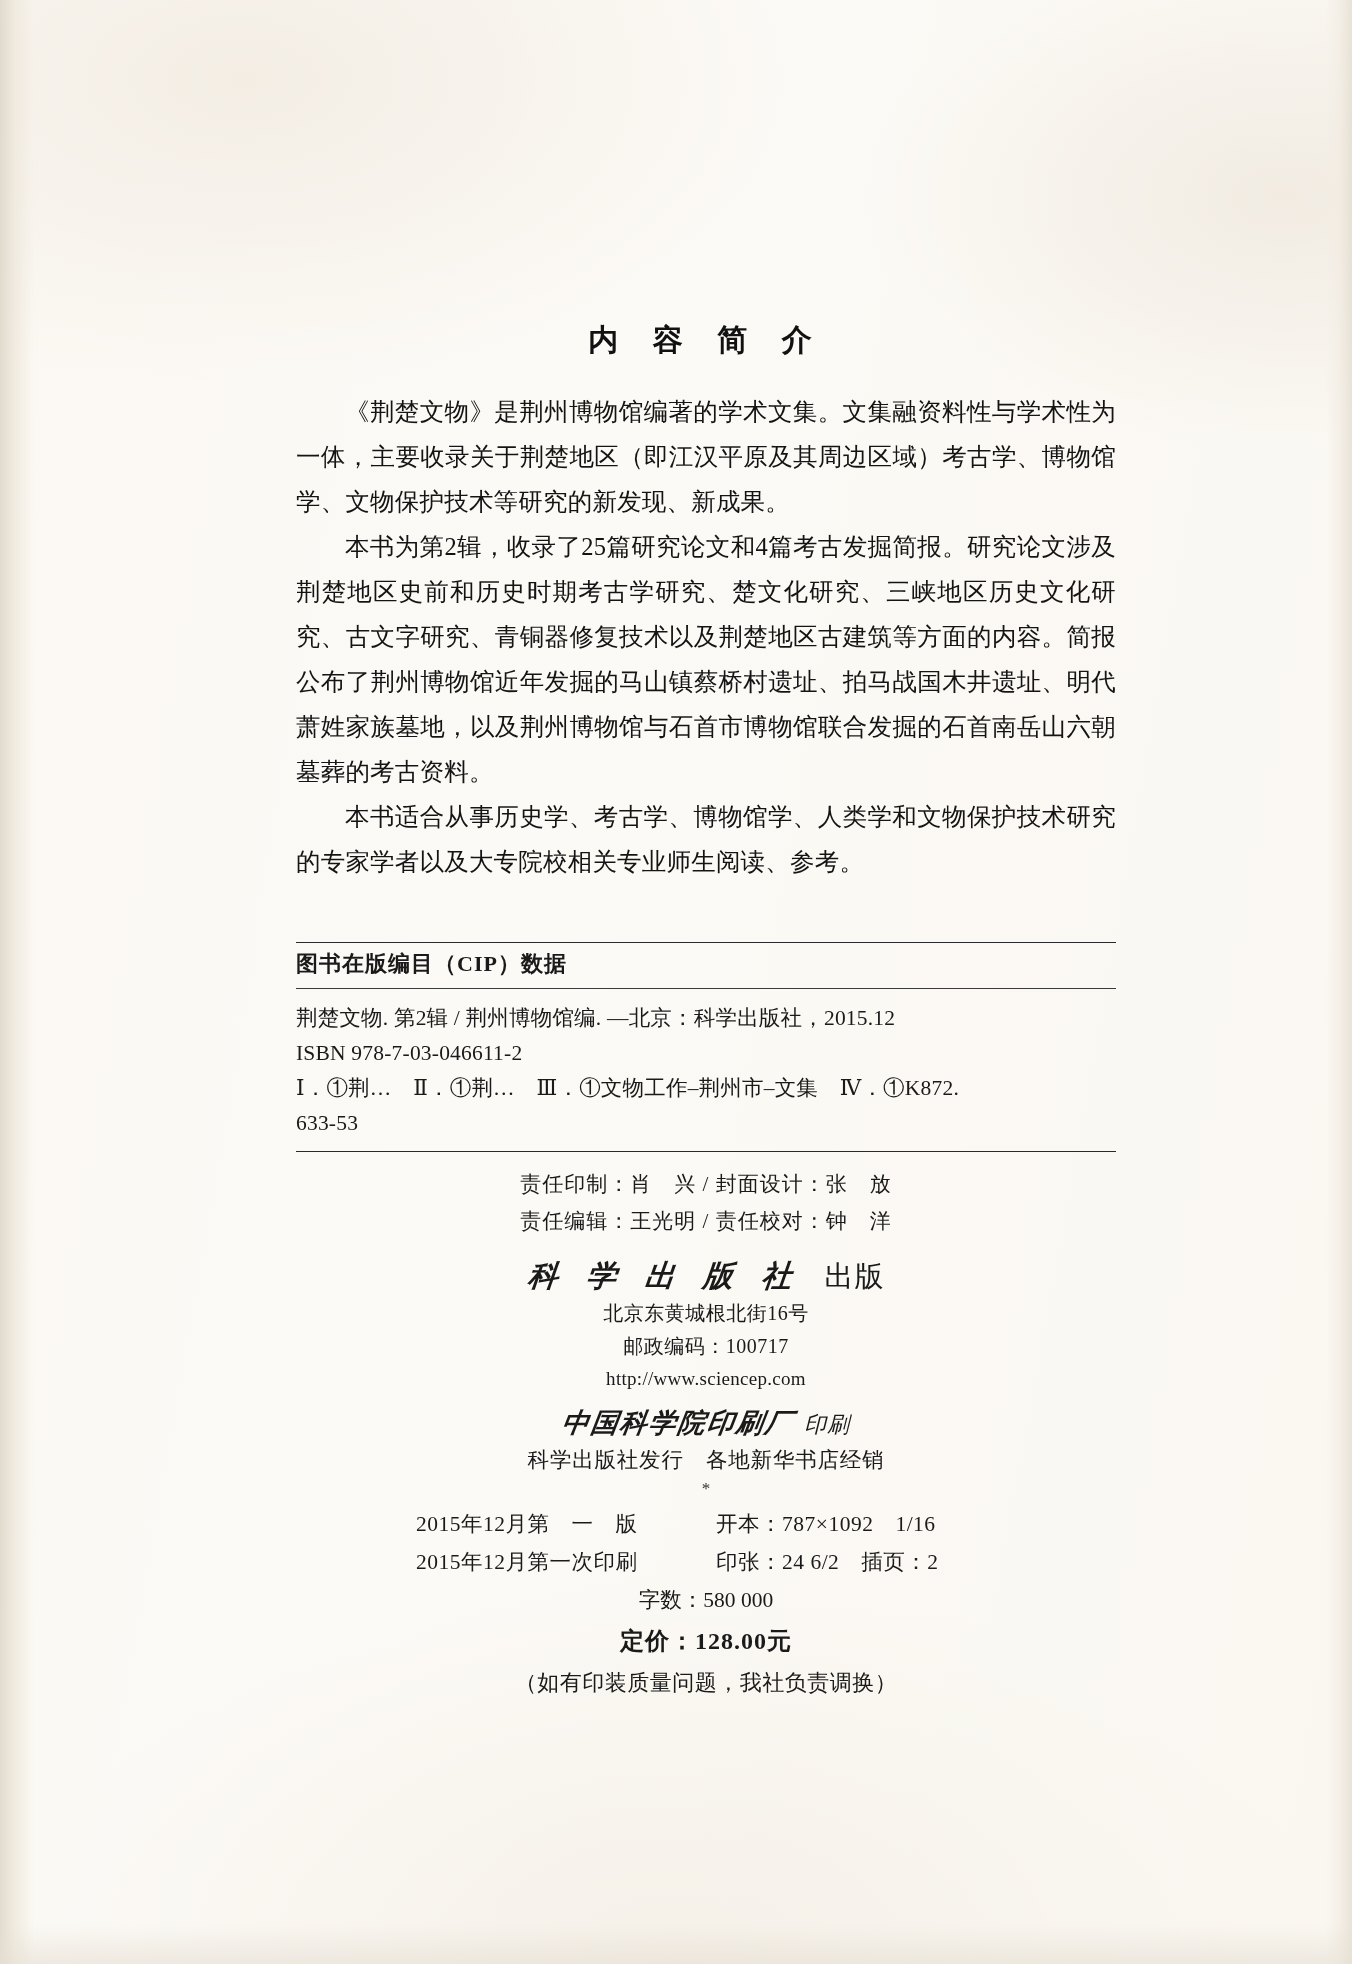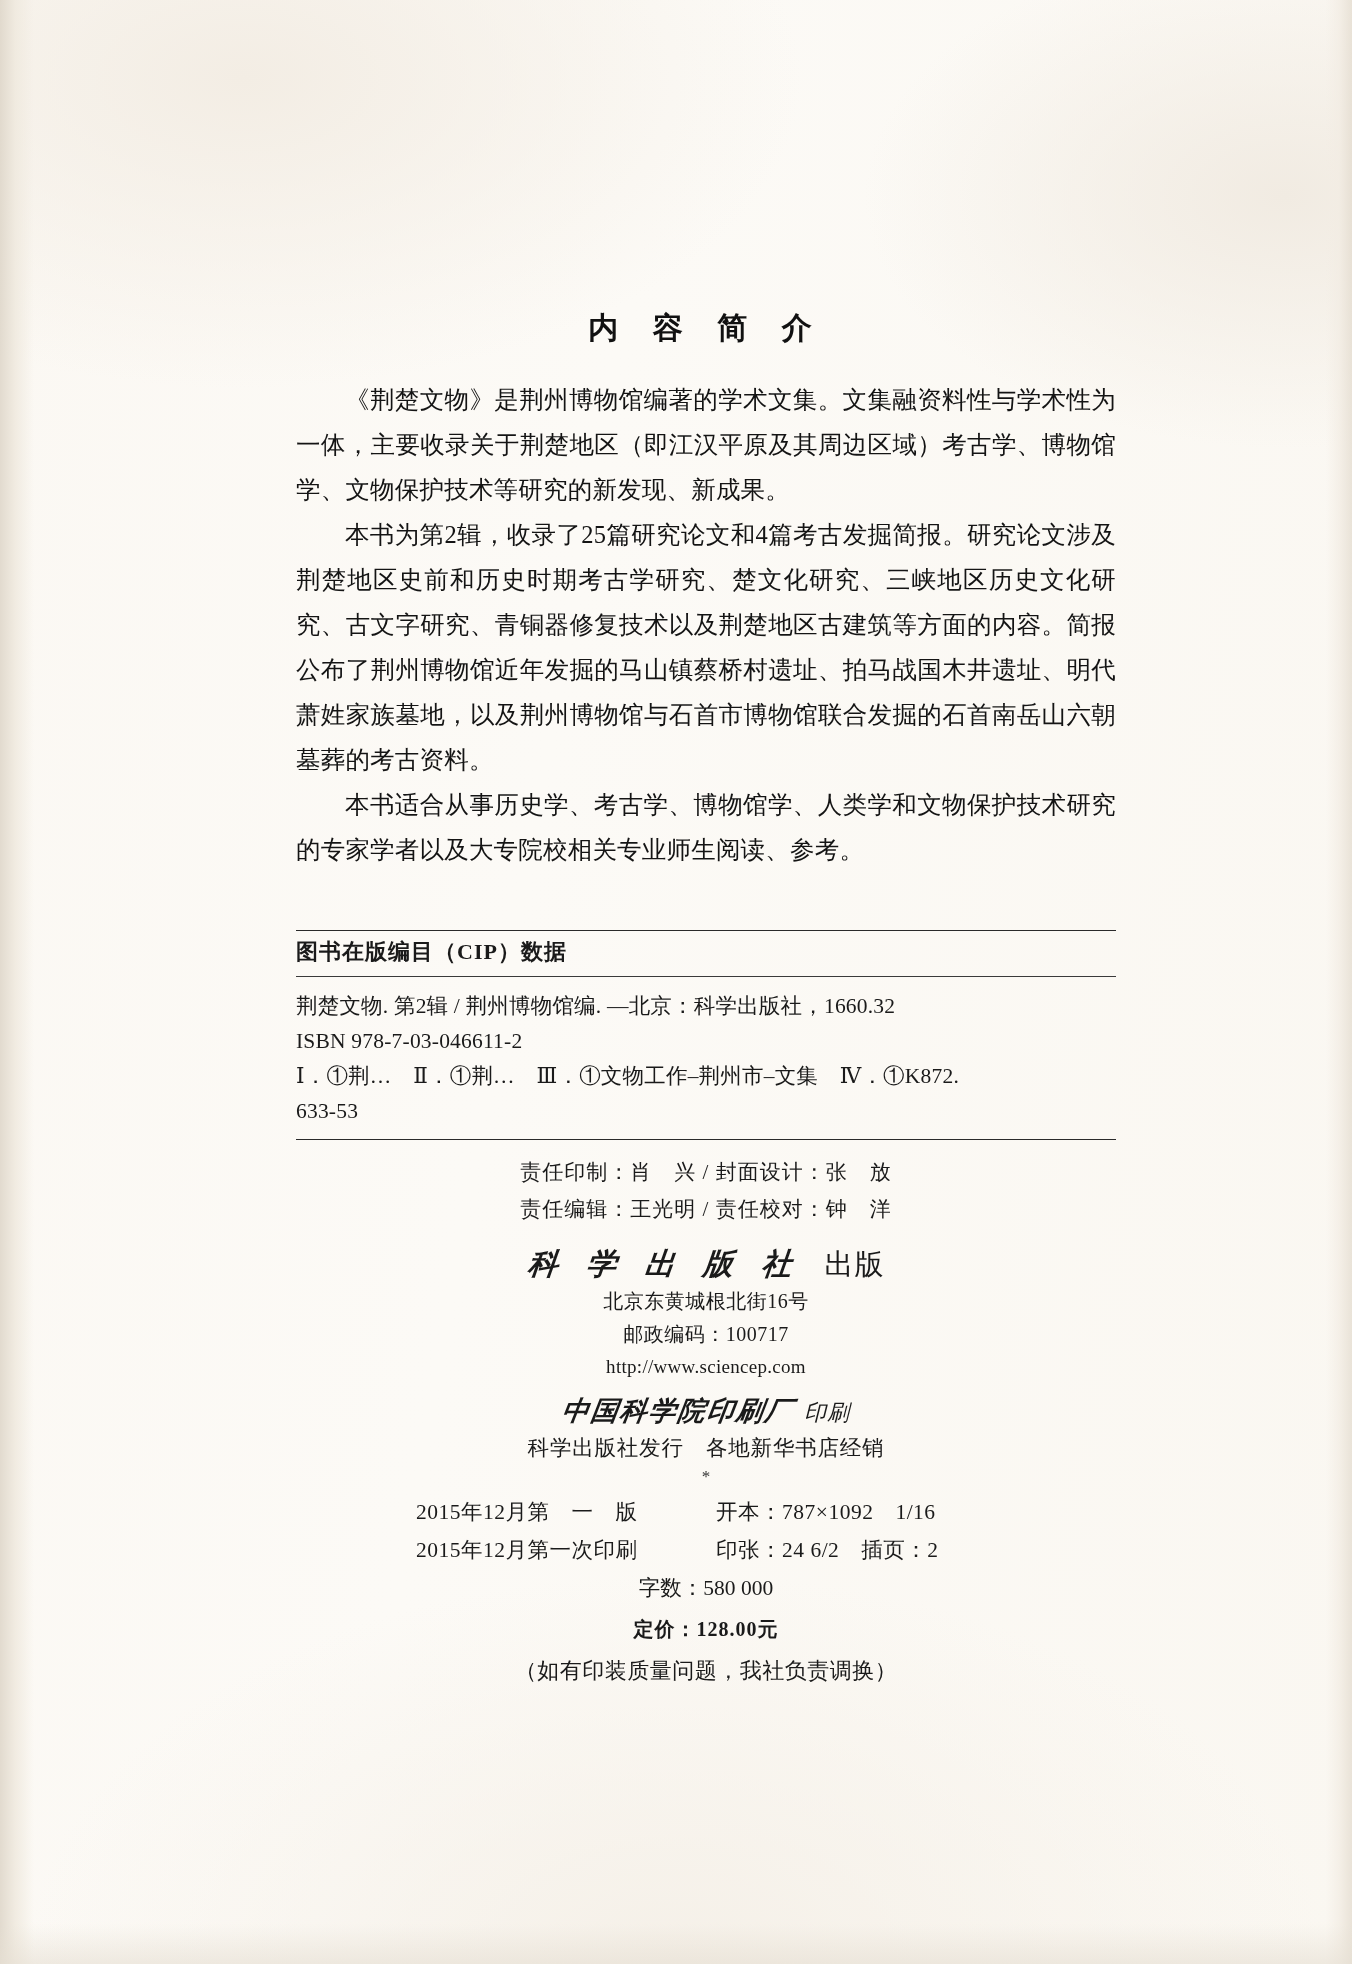--- a/index.html
+++ b/index.html
@@ -42,21 +42,21 @@
     position: absolute;
     left: 0; bottom: 0;
     width: 1352px; height: 40px;
     background: linear-gradient(0deg, #e6dfd3 0%, rgba(255,255,255,0) 100%);
     opacity: 0.6;
   }
 
   .content {
     position: absolute;
     left: 296px;
-    top: 308px;
+    top: 320px;
     width: 820px;
   }
 
   .section-title {
     text-align: center;
     font-size: 30px;
     font-weight: bold;
     letter-spacing: 12px;
     margin: 0 0 28px 0;
     color: #111;
@@ -201,21 +201,21 @@
     width: 280px;
     text-align: left;
   }
   .specs-center {
     text-align: center;
     font-size: 21.5px;
     line-height: 38px;
   }
   .price {
     text-align: center;
-    font-size: 20px;
+    font-size: 24px;
     font-weight: bold;
     line-height: 44px;
     letter-spacing: 1px;
   }
   .note {
     text-align: center;
     font-size: 22px;
     line-height: 40px;
     letter-spacing: 0.5px;
   }
@@ -236,21 +236,21 @@
       <p>《荆楚文物》是荆州博物馆编著的学术文集。文集融资料性与学术性为一体，主要收录关于荆楚地区（即江汉平原及其周边区域）考古学、博物馆学、文物保护技术等研究的新发现、新成果。</p>
       <p>本书为第2辑，收录了25篇研究论文和4篇考古发掘简报。研究论文涉及荆楚地区史前和历史时期考古学研究、楚文化研究、三峡地区历史文化研究、古文字研究、青铜器修复技术以及荆楚地区古建筑等方面的内容。简报公布了荆州博物馆近年发掘的马山镇蔡桥村遗址、拍马战国木井遗址、明代萧姓家族墓地，以及荆州博物馆与石首市博物馆联合发掘的石首南岳山六朝墓葬的考古资料。</p>
       <p>本书适合从事历史学、考古学、博物馆学、人类学和文物保护技术研究的专家学者以及大专院校相关专业师生阅读、参考。</p>
     </div>
 
     <div class="cip-block">
       <hr class="rule">
       <div class="cip-heading">图书在版编目（CIP）数据</div>
       <hr class="rule-thin">
       <div class="cip-lines">
-        <div>荆楚文物. 第2辑 / 荆州博物馆编. —北京：科学出版社，1660.32</div>
+        <div>荆楚文物. 第2辑 / 荆州博物馆编. —北京：科学出版社，2015.12</div>
         <div>ISBN 978-7-03-046611-2</div>
         <div class="cip-roman">Ⅰ．①荆…　Ⅱ．①荆…　Ⅲ．①文物工作–荆州市–文集　Ⅳ．①K872.</div>
         <div>633-53</div>
       </div>
       <hr class="rule">
     </div>
 
     <div class="credits">
       <div>责任印制：肖　兴 / 封面设计：张　放</div>
       <div>责任编辑：王光明 / 责任校对：钟　洋</div>

